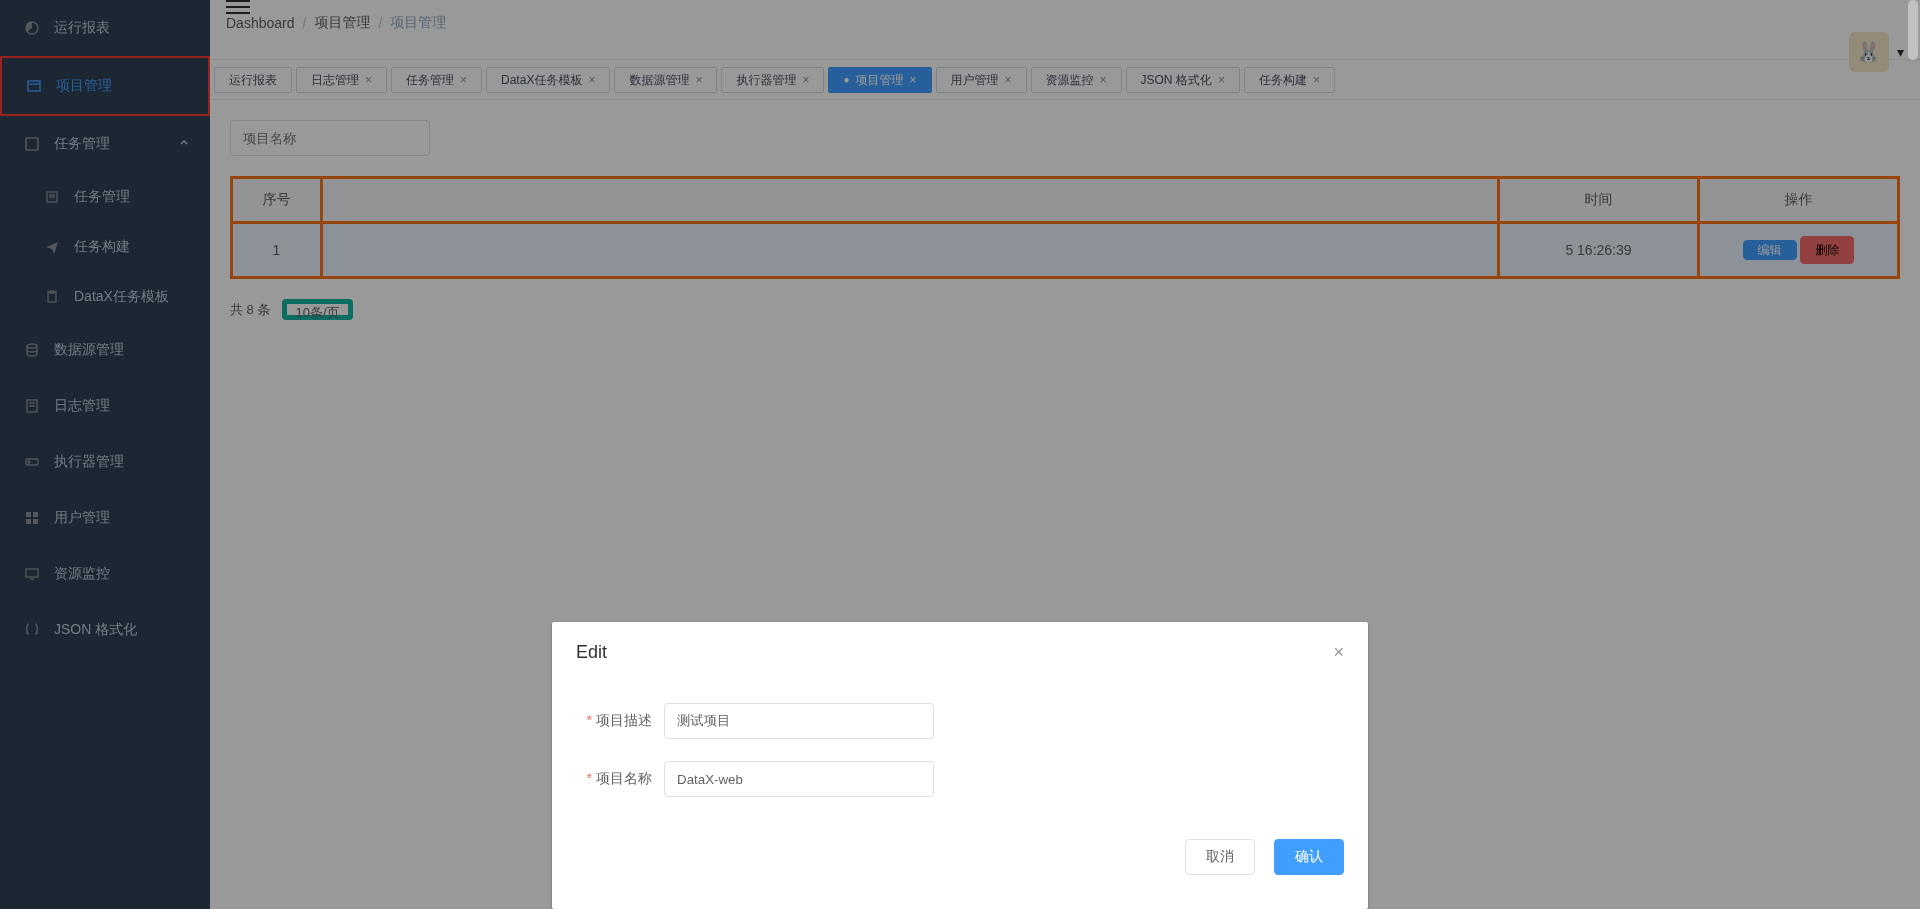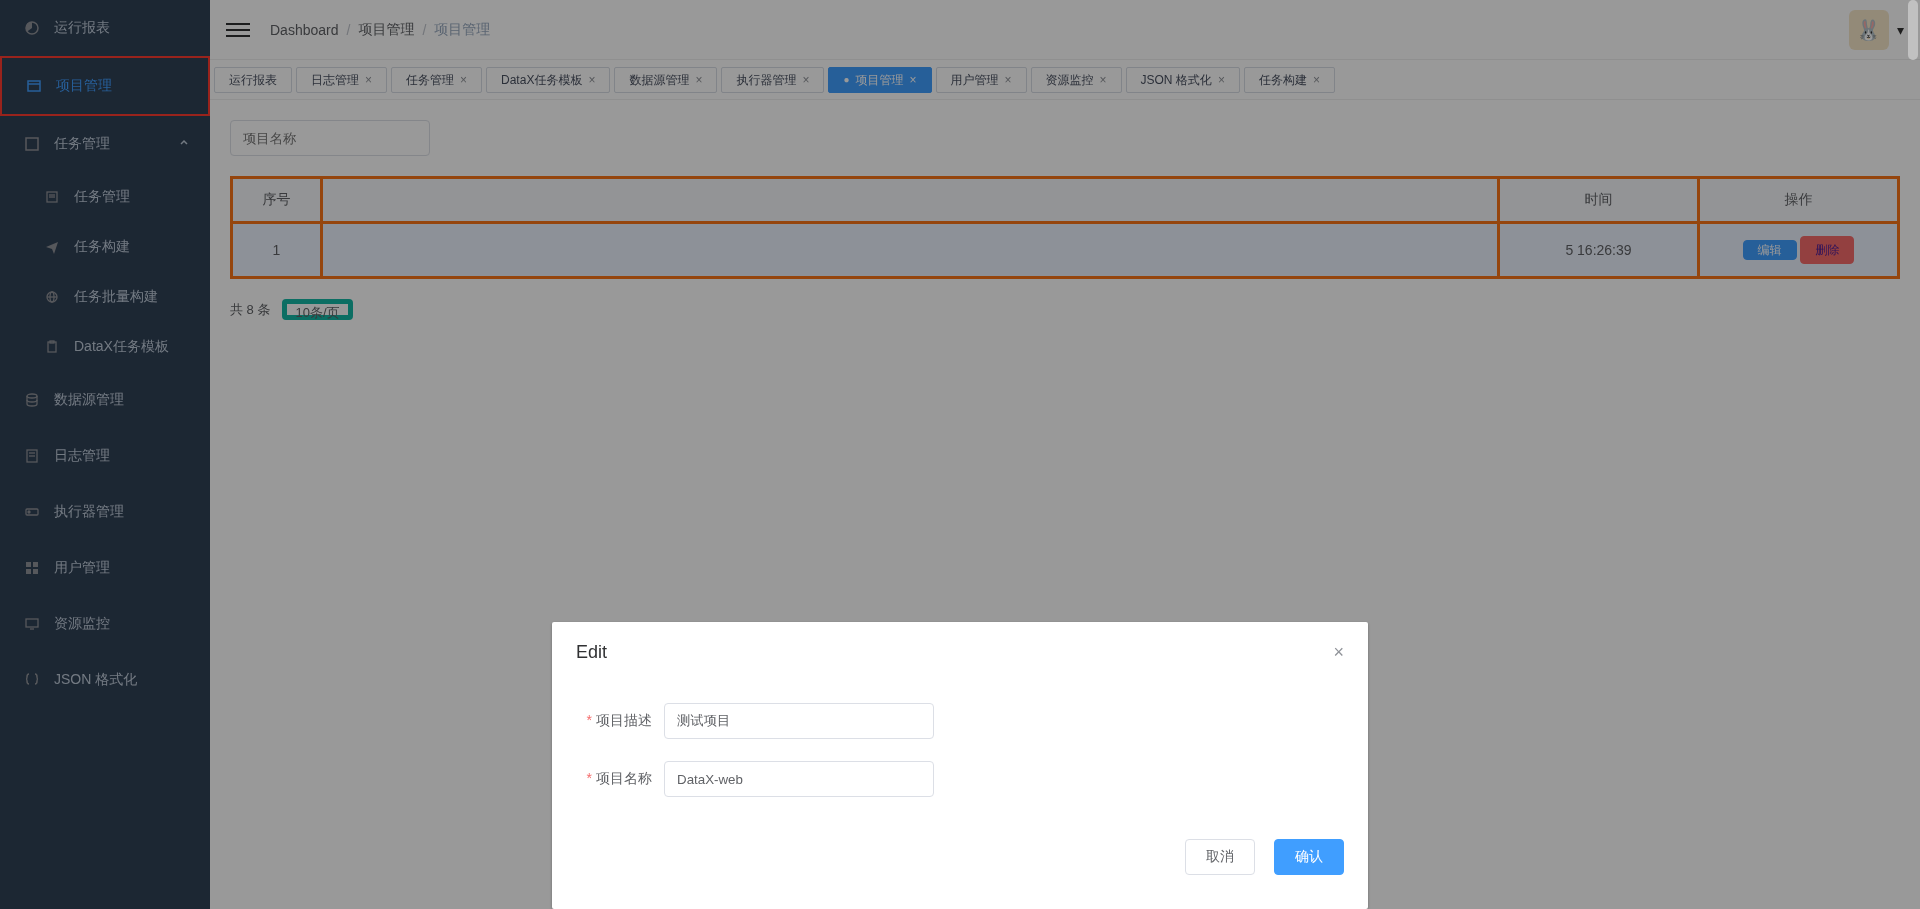--- a/index.html
+++ b/index.html
@@ -13,21 +13,21 @@
 .nav-item .icon { width: 24px; margin-right: 10px; display: inline-flex; align-items: center; justify-content: center; color: #909399; }
 .nav-item.active { color: #409EFF; }
 .nav-item.active .icon { color: #409EFF; }
 .nav-item .arrow { position: absolute; right: 20px; }
 .highlight-box { border: 2px solid #ff3b30; margin: 0; }
 
 
 .main { flex: 1; min-width: 0; background: #fff; display: flex; flex-direction: column; }
 
 
-.header { height: 60px; display: flex; align-items: center; padding: 0 16px; border-bottom: 1px solid #eee; }
+.header { height: 60px; display: flex; padding: 0 16px; border-bottom: 1px solid #eee; flex-direction: column; }
 .hamburger { width: 24px; height: 24px; margin-right: 20px; cursor: pointer; display: flex; flex-direction: column; justify-content: center; gap: 4px; }
 .hamburger span { height: 2px; background: #303133; }
 .breadcrumb { font-size: 14px; color: #606266; display: flex; align-items: center; gap: 8px; }
 .breadcrumb .sep { color: #c0c4cc; }
 .breadcrumb .current { color: #97a8be; }
 .avatar-area { margin-left: auto; display: flex; align-items: center; gap: 8px; cursor: pointer; }
 .avatar { width: 40px; height: 40px; border-radius: 6px; background: #f5e6c8; display: flex; align-items: center; justify-content: center; font-size: 20px; }
 
 
 .tabs { display: flex; align-items: center; height: 40px; border-bottom: 1px solid #eee; padding: 0 4px; gap: 4px; overflow: hidden; }
@@ -37,21 +37,21 @@
 .tab .close { color: #909399; font-size: 12px; }
 .tab.active .close { color: #fff; }
 
 
 .content { flex: 1; padding: 20px; background: #fff; overflow: auto; }
 .toolbar { display: flex; gap: 12px; margin-bottom: 20px; }
 .input { width: 200px; height: 36px; border: 1px solid #dcdfe6; border-radius: 4px; padding: 0 12px; color: #606266; outline: none; }
 .btn { height: 36px; padding: 0 20px; border: 1px solid #dcdfe6; border-radius: 4px; background: #fff; cursor: pointer; font-size: 14px; }
 .btn-primary { background: #409EFF; color: #fff; border-color: #409EFF; }
 .btn-primary.small { height: 20px; padding: 0 14px; font-size: 12px; }
-.btn-danger.small { background: #f56c6c; color: #4c1d95; border-color: #f56c6c; height: 28px; padding: 0 14px; font-size: 12px; }
+.btn-danger.small { background: #f56c6c; color: #000000; border-color: #f56c6c; height: 28px; padding: 0 14px; font-size: 12px; }
 .btn-default { color: #606266; }
 
 table { width: 100%; border-collapse: collapse; border: 1px solid #ebeef5; }
 th, td { border: 3px solid #f97316; padding: 12px 10px; text-align: center; font-size: 14px; color: #606266; }
 th { background: #f5f7fa; font-weight: 500; }
 tbody tr { background: #ecf2fd; }
 
 .pagination { margin-top: 20px; display: flex; align-items: center; gap: 12px; color: #606266; font-size: 13px; }
 .page-select { height: 21px; border: 5px solid #14b8a6; border-radius: 4px; padding: 0 8px; }
 
@@ -118,30 +118,20 @@
       </span>
       <span>任务管理</span>
     </div>
     <div class="nav-item sub">
       <span class="icon">
         <svg width="14" height="14" viewBox="0 0 14 14" fill="currentColor">
             <path d="M1 7l12-5-4 12-2-5-6-2z"></path>
           </svg>
       </span>
       <span>任务构建</span>
-    </div>
-    <div class="nav-item sub">
-      <span class="icon">
-        <svg width="14" height="14" viewBox="0 0 14 14" fill="none" stroke="currentColor" stroke-width="1.3">
-            <circle cx="7" cy="7" r="5"></circle>
-            <line x1="2" y1="7" x2="12" y2="7"></line>
-            <ellipse cx="7" cy="7" rx="2" ry="5"></ellipse>
-          </svg>
-      </span>
-      <span>任务批量构建</span>
     </div>
     <div class="nav-item sub">
       <span class="icon">
         <svg width="14" height="14" viewBox="0 0 14 14" fill="none" stroke="currentColor" stroke-width="1.3">
             <rect x="3" y="2" width="8" height="10"></rect>
             <rect x="5" y="1" width="4" height="2"></rect>
           </svg>
       </span>
       <span>DataX任务模板</span>
     </div>

